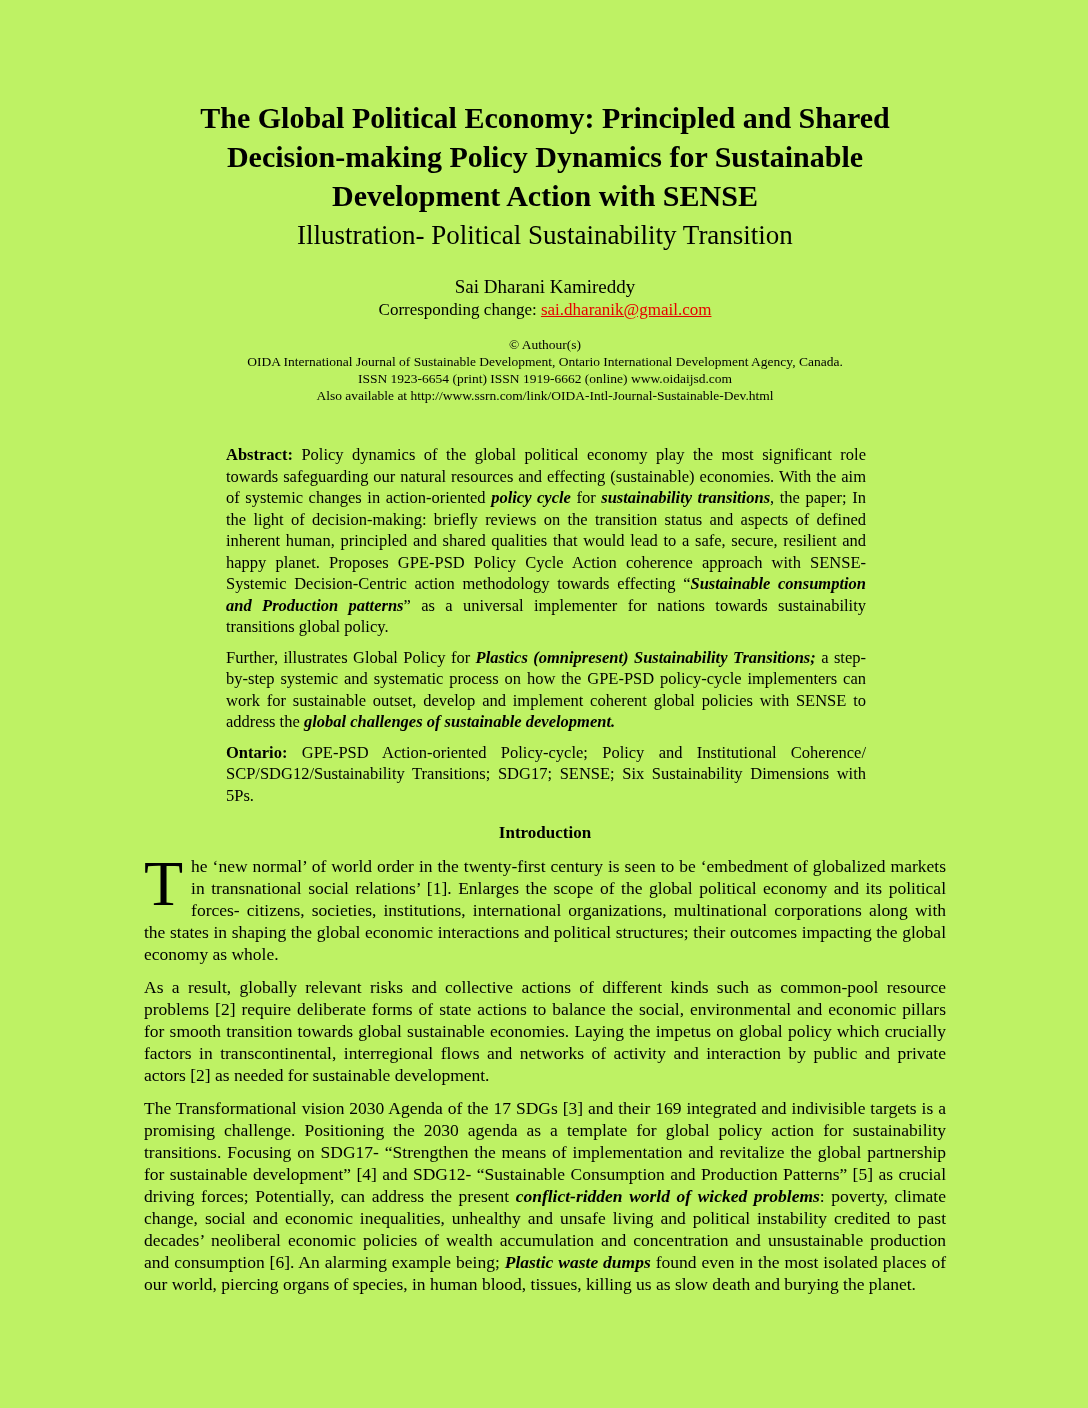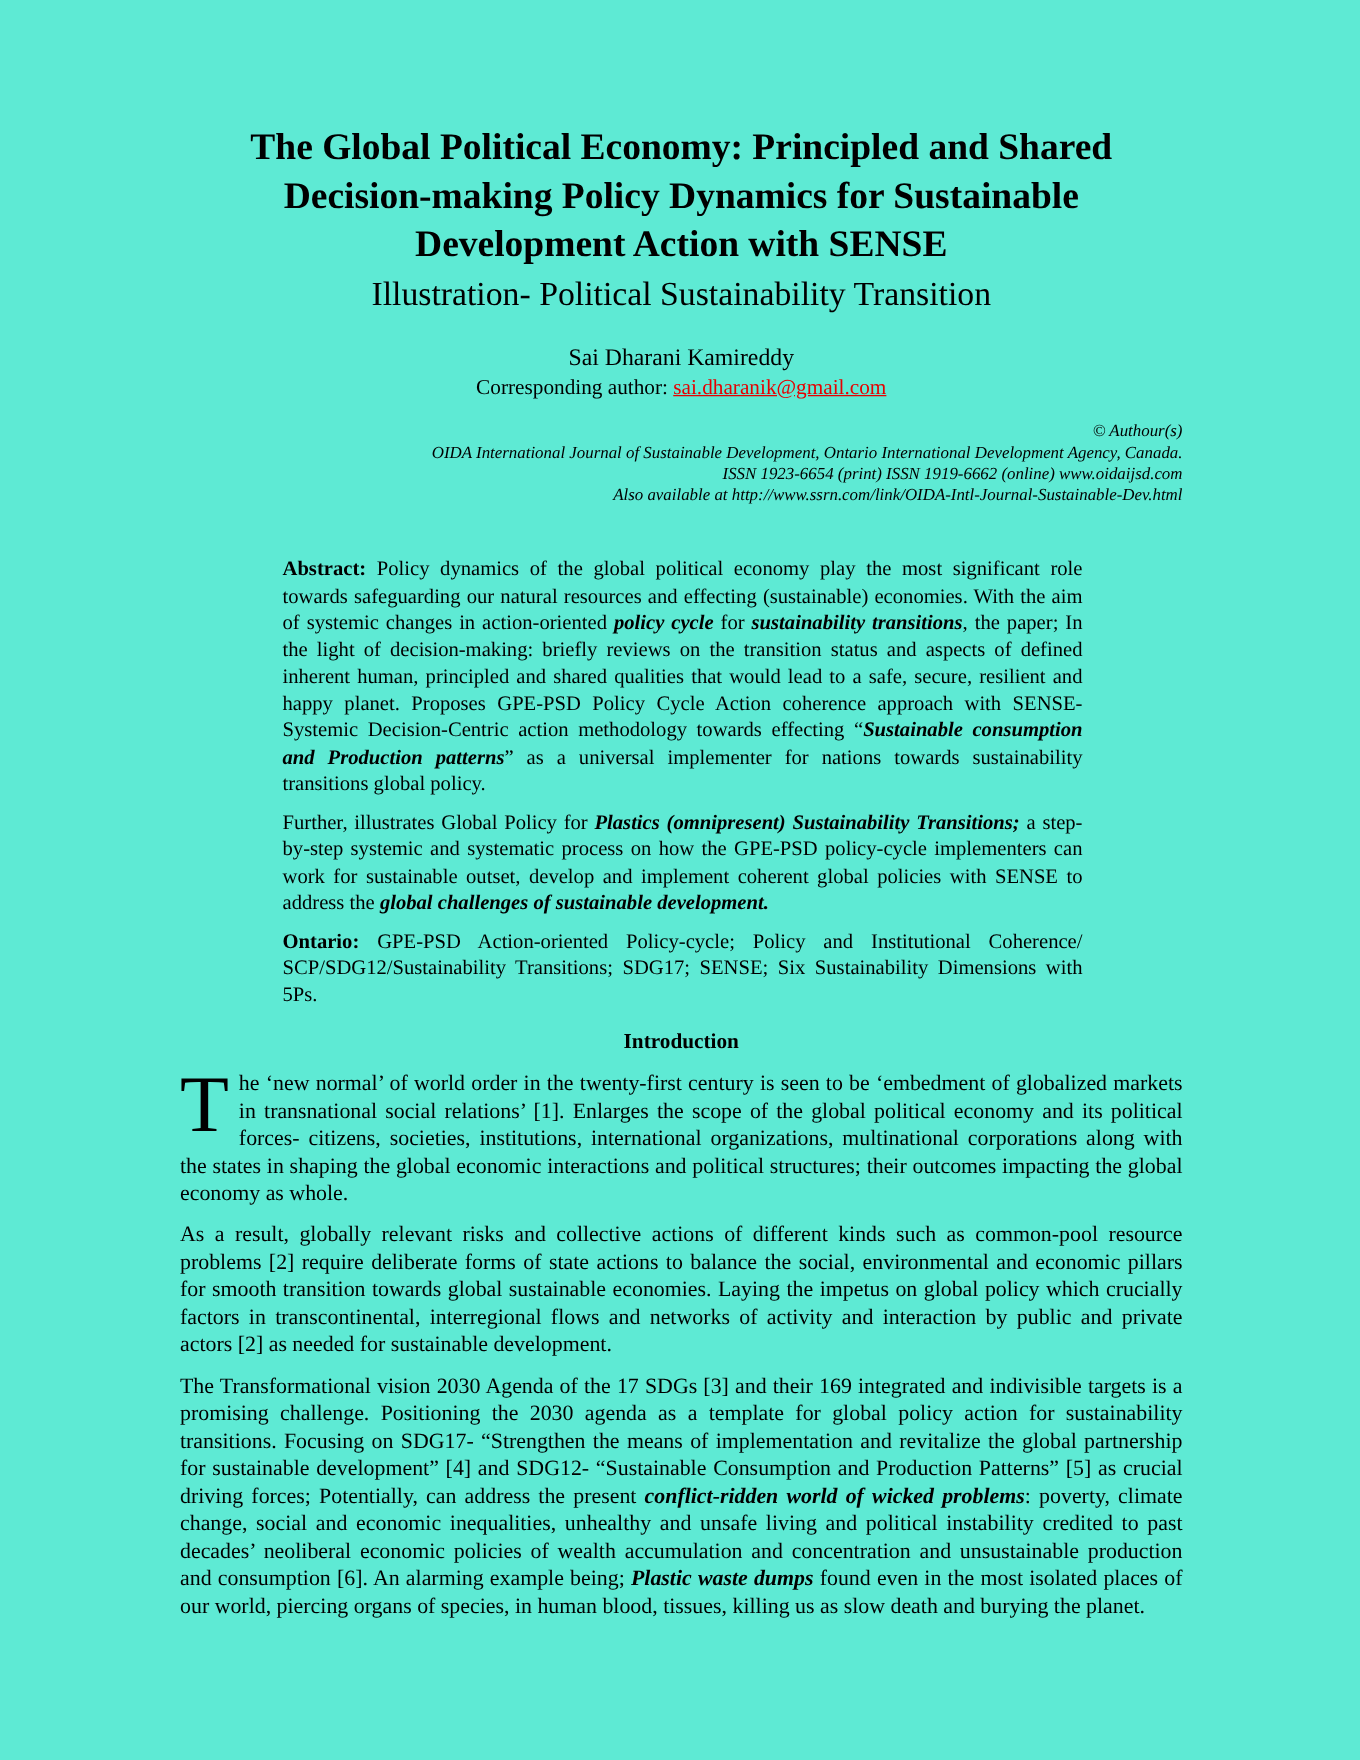--- a/index.html
+++ b/index.html
@@ -3,21 +3,21 @@
 <meta charset="utf-8">
 <style>
   html, body { margin: 0; padding: 0; background: #ffffff; }
   .page {
     position: relative;
     width: 1088px;
     height: 1408px;
     box-sizing: border-box;
     margin: 0 auto;
     padding: 98px 142px 40px 144px;
-    background: #5eead4;
+    background: #bef264;
     color: #000000;
     font-family: "Liberation Serif", "DejaVu Serif", serif;
     overflow: hidden;
   }
   .title {
     margin: 0;
     font-size: 30px;
     font-weight: bold;
     line-height: 39px;
     text-align: center;
@@ -29,24 +29,23 @@
     line-height: 40px;
     text-align: center;
   }
   .author-block { margin-top: 20px; text-align: center; }
   .author-name { font-size: 19px; font-weight: normal; line-height: 24px; }
   .author-affiliation { font-size: 17px; line-height: 22px; }
   .corresponding { font-size: 17px; line-height: 22px; }
   .email-link { color: #e60000; text-decoration: underline; cursor: pointer; }
   .publisher-block {
     margin-top: 15px;
-    text-align: right;
+    text-align: center;
     font-size: 13.5px;
     line-height: 17px;
-    font-style: italic;
   }
   .abstract-block { margin-top: 40px; padding: 0 80px 0 82px; }
   .abstract-block p {
     margin: 0 0 9px 0;
     font-size: 16.5px;
     line-height: 21.5px;
     text-align: justify;
   }
   .b { font-weight: bold; }
   .bi { font-weight: bold; font-style: italic; }
@@ -77,21 +76,21 @@
 
   <header>
     <h1 class="title">The Global Political Economy: Principled and Shared
 Decision-making Policy Dynamics for Sustainable
 Development Action with SENSE</h1>
     <div class="subtitle">Illustration- Political Sustainability Transition</div>
   </header>
 
   <section class="author-block">
     <div class="author-name">Sai Dharani Kamireddy</div>
-    <div class="corresponding"><span>Corresponding author: </span><a class="email-link">sai.dharanik@gmail.com</a></div>
+    <div class="corresponding"><span>Corresponding change: </span><a class="email-link">sai.dharanik@gmail.com</a></div>
   </section>
 
   <section class="publisher-block">
     <div>© Authour(s)</div>
     <div>OIDA International Journal of Sustainable Development, Ontario International Development Agency, Canada.</div>
     <div>ISSN 1923-6654 (print) ISSN 1919-6662 (online) www.oidaijsd.com</div>
     <div>Also available at http://www.ssrn.com/link/OIDA-Intl-Journal-Sustainable-Dev.html</div>
   </section>
 
   <section class="abstract-block">

